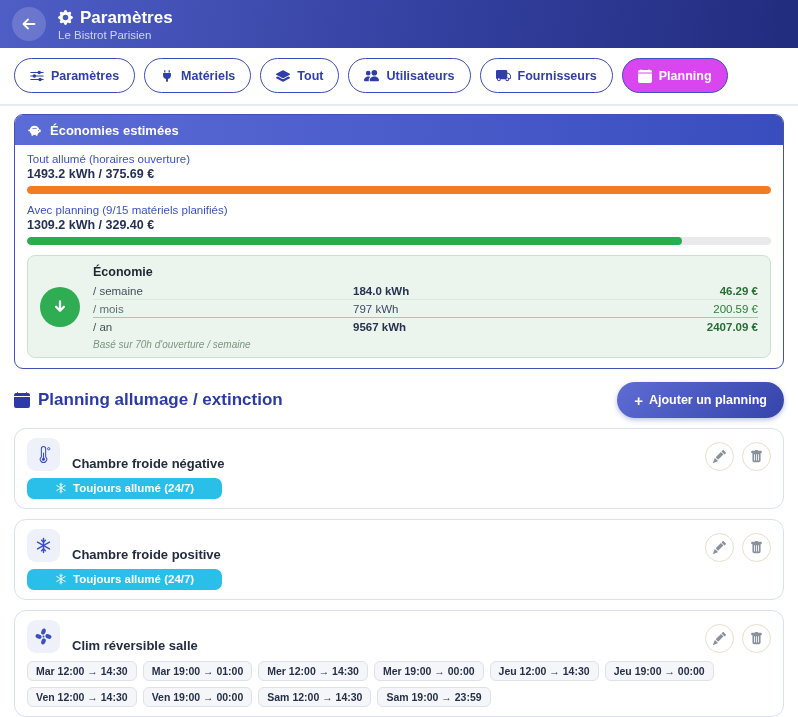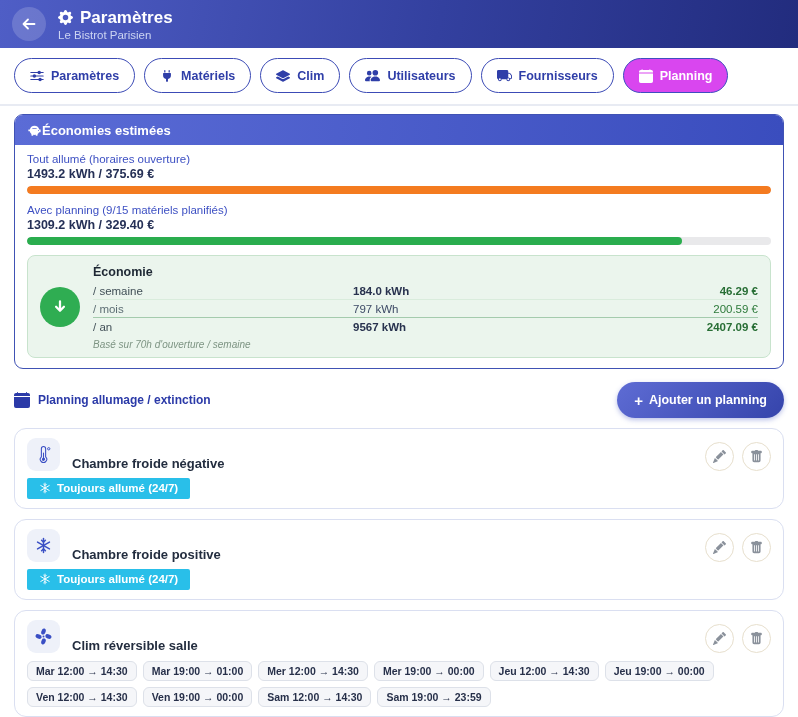--- a/index.html
+++ b/index.html
@@ -35,21 +35,21 @@
     border: 1.6px solid #3c4bb6; background: #fff; color: #2f3ea8;
     font-family: "Liberation Sans", sans-serif; font-size: 12.5px; font-weight: 700;
   }
   .tab.active { background: #d946ef; border-color: #3f4ec0; color: #fff; }
   .tab svg { flex: 0 0 auto; }
   
   .main { padding: 8px 14px 0; }
   
   .savings-card { border: 1.6px solid #4052b4; border-radius: 9px; overflow: hidden; }
   .sc-header {
-    height: 30px; display: flex; align-items: center; padding: 0 12px;
+    height: 30px; display: flex; align-items: center; gap: 8px; padding: 0 12px;
     background: linear-gradient(95deg, #5b6cd6 0%, #3a4dbe 100%);
     color: #fff; font-size: 13px; font-weight: 700;
   }
   .sc-body { padding: 8px 12px 10px; }
   .sc-label { font-size: 11.5px; color: #3d50c3; }
   .sc-value { font-size: 12.5px; font-weight: 700; color: #253056; margin-top: 2px; }
   .bar-track { height: 8px; border-radius: 5px; background: #e9e9eb; margin-top: 5px; overflow: hidden; }
   .bar-fill { height: 100%; border-radius: 5px; }
   .sc-block2 { margin-top: 10px; }
   
@@ -71,21 +71,21 @@
   .eco-row .kwh { text-align: left; color: #3d4a66; }
   .eco-row .eur { text-align: right; color: #2d7a3a; }
   .eco-row.bold .lbl { color: #414f57; }
   .eco-row.bold .kwh { font-weight: 700; color: #28324e; }
   .eco-row.bold .eur { font-weight: 700; color: #286e35; }
   .eco-row.sep1 { border-bottom: 1px solid #d9ecdc; }
   .eco-row.sep2 { border-bottom: 1px solid #a4cbad; }
   .eco-footnote { font-size: 10px; color: #7d9483; margin-top: 4px; font-style: italic; }
   
   .planning-header { margin-top: 13px; display: flex; align-items: center; justify-content: space-between; }
-  .planning-title { display: flex; align-items: center; gap: 8px; font-size: 12px; font-weight: 700; color: #2b3aa8; }
+  .planning-title { display: flex; align-items: center; gap: 8px; font-size: 17px; font-weight: 700; color: #2b3aa8; }
   .add-btn {
     height: 36px; padding: 0 17px; border: none; border-radius: 18px; cursor: pointer;
     background: linear-gradient(135deg, #5e6cd4 0%, #3544ab 100%);
     color: #fff; font-family: "Liberation Sans", sans-serif; font-size: 12.5px; font-weight: 700;
     display: inline-flex; align-items: center; gap: 6px;
     box-shadow: 0 2px 5px rgba(58,77,190,0.35);
   }
   .add-btn .plus { font-size: 15px; font-weight: 700; line-height: 1; }
   
   .equip-card {
@@ -100,21 +100,21 @@
   .equip-name { flex: 1; font-size: 13px; font-weight: 700; color: #232d3f; }
   .icon-btn {
     width: 29px; height: 29px; border-radius: 50%; background: #fff; cursor: pointer;
     border: 1px solid #e7dfcd; color: #8a919b;
     display: inline-flex; align-items: center; justify-content: center;
   }
   .equip-actions { display: flex; gap: 8px; }
   .badge {
     margin-top: 7px; display: inline-flex; align-items: center; gap: 6px;
     background: #29bfe9; color: #fff; font-size: 11.5px; font-weight: 700;
-    padding: 4px 12px 5px; border-radius: 2px;
+    padding: 4px 28px 5px; border-radius: 7px;
   }
   .chips { margin-top: 8px; display: flex; flex-wrap: wrap; gap: 6px; }
   .chip {
     background: #f5f6f9; border: 1px solid #dde1e9; border-radius: 6px;
     padding: 3px 8px; font-size: 10.5px; font-weight: 700; color: #27304a; white-space: nowrap;
   }
 </style>
 </head>
 <body>
 
@@ -155,21 +155,21 @@
     <svg width="14" height="14" viewBox="0 0 16 16" fill="currentColor">
         <path d="M5.5 1a.7.7 0 0 1 .7.7V4H4.8V1.7a.7.7 0 0 1 .7-.7zm5 0a.7.7 0 0 1 .7.7V4h-1.4V1.7a.7.7 0 0 1 .7-.7zM4 4.5h8a.5.5 0 0 1 .5.5v2a4.5 4.5 0 0 1-3.4 4.36V14a.5.5 0 0 1-.5.5h-1.2a.5.5 0 0 1-.5-.5v-2.64A4.5 4.5 0 0 1 3.5 7V5a.5.5 0 0 1 .5-.5z"></path>
       </svg>
     <span>Matériels</span>
   </button>
   <button class="tab">
     <svg width="14" height="14" viewBox="0 0 16 16" fill="currentColor">
         <path d="M7.765 1.559a.5.5 0 0 1 .47 0l7.5 4a.5.5 0 0 1 0 .882l-7.5 4a.5.5 0 0 1-.47 0l-7.5-4a.5.5 0 0 1 0-.882l7.5-4z"></path>
         <path d="M2.125 8.567l-1.86.992a.5.5 0 0 0 0 .882l7.5 4a.5.5 0 0 0 .47 0l7.5-4a.5.5 0 0 0 0-.882l-1.86-.992-5.17 2.756a1.5 1.5 0 0 1-1.41 0l-5.17-2.756z"></path>
       </svg>
-    <span>Clim</span>
+    <span>Tout</span>
   </button>
   <button class="tab">
     <svg width="15" height="15" viewBox="0 0 16 16" fill="currentColor">
         <path d="M7 14s-1 0-1-1 1-4 5-4 5 3 5 4-1 1-1 1H7zm4-6a3 3 0 1 0 0-6 3 3 0 0 0 0 6zm-5.784 6A2.238 2.238 0 0 1 5 13c0-1.355.68-2.75 1.936-3.72A6.325 6.325 0 0 0 5 9c-4 0-5 3-5 4s1 1 1 1h4.216zM4.5 8a2.5 2.5 0 1 0 0-5 2.5 2.5 0 0 0 0 5z"></path>
       </svg>
     <span>Utilisateurs</span>
   </button>
   <button class="tab">
     <svg width="15" height="15" viewBox="0 0 16 16" fill="currentColor">
         <path d="M0 3.5A1.5 1.5 0 0 1 1.5 2h9A1.5 1.5 0 0 1 12 3.5V5h1.02a1.5 1.5 0 0 1 1.17.563l1.481 1.85a1.5 1.5 0 0 1 .329.938V10.5a1.5 1.5 0 0 1-1.5 1.5H14a2 2 0 1 1-4 0H5a2 2 0 1 1-3.998-.085A1.5 1.5 0 0 1 0 10.5v-7zM12 10a2 2 0 0 1 1.732 1h.768a.5.5 0 0 0 .5-.5V8.35a.5.5 0 0 0-.11-.312l-1.48-1.85A.5.5 0 0 0 13.02 6H12v4zm-9 1a1 1 0 1 0 0 2 1 1 0 0 0 0-2zm9 0a1 1 0 1 0 0 2 1 1 0 0 0 0-2z"></path>

